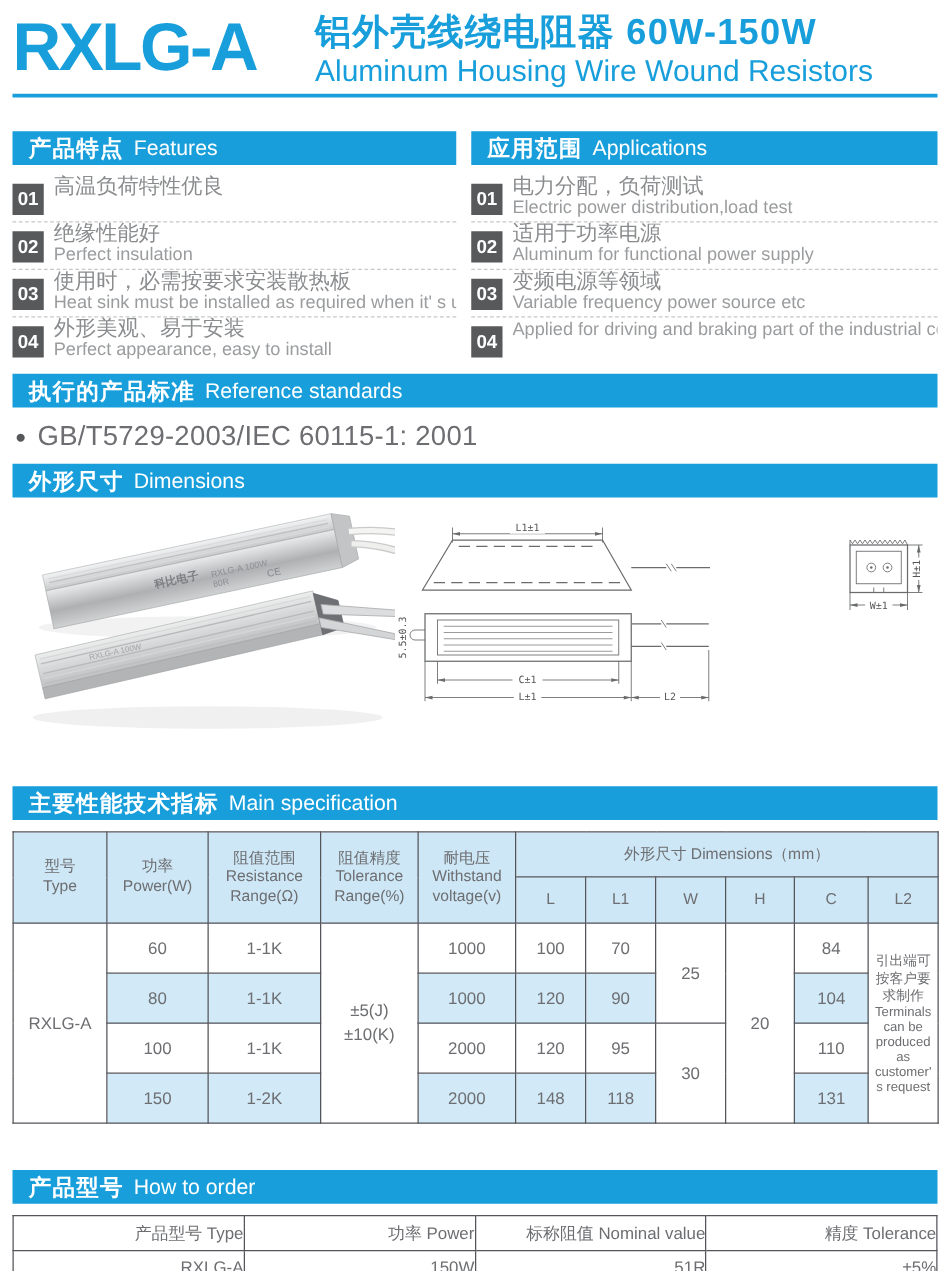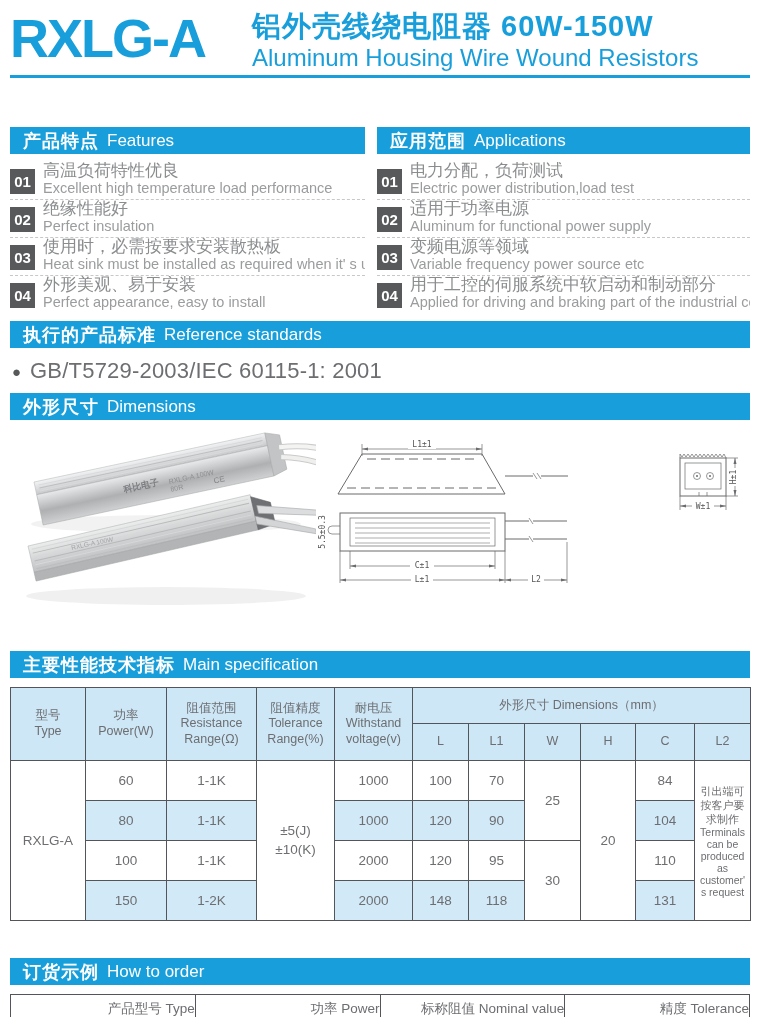--- a/index.html
+++ b/index.html
@@ -28,21 +28,21 @@
   .title-cn{font-size:29px;font-weight:bold;color:var(--accent);line-height:1.1;letter-spacing:1px;}
   .title-en{font-size:24px;color:var(--accent);line-height:1.05;margin-top:2px;}
   .blue-rule{height:3px;background:var(--accent);margin-top:5px;}
 
   
   .bar{background:var(--accent);color:#fff;height:27px;display:flex;align-items:center;padding-left:13px;}
   .bar-cn{font-size:18px;font-weight:bold;letter-spacing:1px;}
   .bar-en{font-size:17px;margin-left:8px;}
 
   
-  .two-col{display:flex;margin-top:49px;}
+  .two-col{display:flex;margin-top:27px;}
   .col-left{width:355px;}
   .col-right{width:373px;margin-left:12px;}
   .items{margin-top:8px;}
   .item{display:flex;height:38px;border-bottom:1px dashed #c6c8ca;}
   .item:last-child{border-bottom:none;}
   .badge{width:25px;height:25px;background:var(--badge-bg);color:#fff;font-size:15px;font-weight:bold;
          display:flex;align-items:center;justify-content:center;margin-top:7px;flex:0 0 25px;}
   .item-text{margin-left:8px;padding-top:1px;overflow:hidden;}
   .item-cn{font-size:17px;color:var(--cn-gray);line-height:16px;white-space:nowrap;}
   .item-en{font-size:14.5px;color:var(--en-gray);line-height:18px;white-space:nowrap;}
@@ -105,21 +105,20 @@
     <div class="col-left">
       <div class="bar">
         <span class="bar-cn">产品特点</span>
         <span class="bar-en">Features</span>
       </div>
       <div class="items">
         <div class="item">
           <span class="badge">01</span>
           <div class="item-text">
             <div class="item-cn">高温负荷特性优良</div>
-            <div class="item-en">Excellent high temperature load performance</div>
           </div>
         </div>
         <div class="item">
           <span class="badge">02</span>
           <div class="item-text">
             <div class="item-cn">绝缘性能好</div>
             <div class="item-en">Perfect  insulation</div>
           </div>
         </div>
         <div class="item">
@@ -162,21 +161,20 @@
         <div class="item">
           <span class="badge">03</span>
           <div class="item-text">
             <div class="item-cn">变频电源等领域</div>
             <div class="item-en">Variable frequency power source etc</div>
           </div>
         </div>
         <div class="item">
           <span class="badge">04</span>
           <div class="item-text">
-            <div class="item-cn">用于工控的伺服系统中软启动和制动部分</div>
             <div class="item-en">Applied for driving and braking part of the industrial control system</div>
           </div>
         </div>
       </div>
     </div>
   </div>
 
   <div class="bar standards-bar">
     <span class="bar-cn">执行的产品标准</span>
     <span class="bar-en">Reference standards</span>
@@ -422,21 +420,21 @@
         <td class="alt">2000</td>
         <td class="alt">148</td>
         <td class="alt">118</td>
         <td class="alt">131</td>
       </tr>
     </tbody>
       </table>
   </div>
 
   <div class="bar order-bar">
-    <span class="bar-cn">订货示例</span>
+    <span class="bar-cn">产品型号</span>
     <span class="bar-en">How to order</span>
   </div>
 
   <table class="order-table">
     <tbody>
         <tr>
       <th>产品型号  Type</th>
       <th>功率 Power</th>
       <th>标称阻值 Nominal value</th>
       <th>精度 Tolerance</th>

